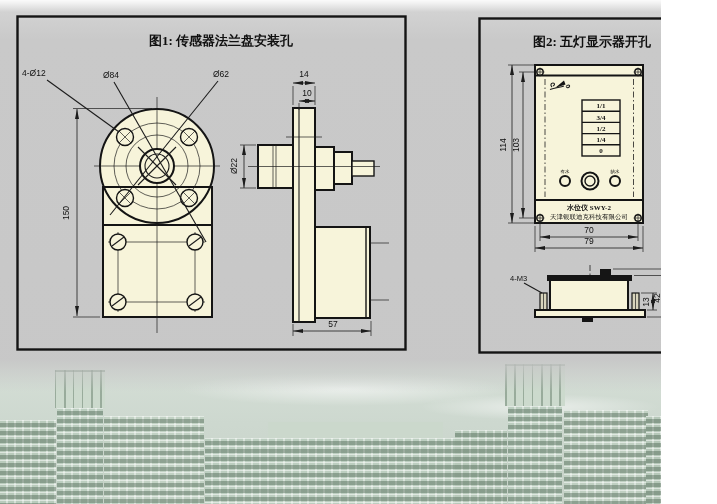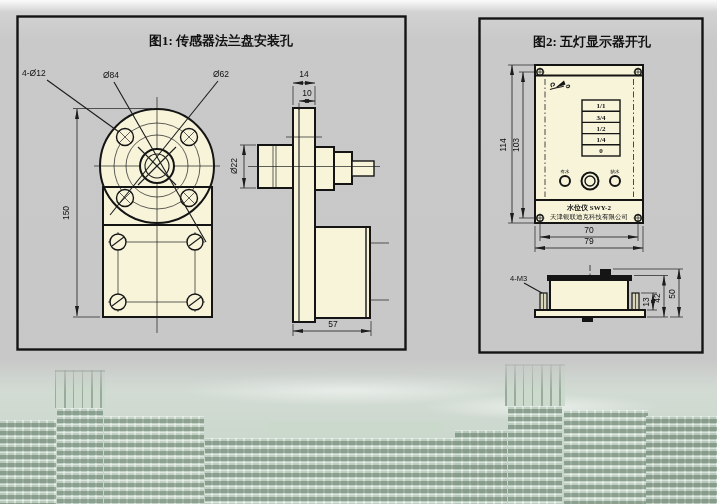--- a/index.html
+++ b/index.html
@@ -1,16 +1,16 @@
 <!DOCTYPE html>
 <html><head>
 <meta charset="utf-8">
 <style>
   html,body{margin:0;padding:0;}
-  .stage{position:relative;width:717px;height:504px;background:linear-gradient(180deg,#d6d6d6 0,#c9c9c9 40px,#c7c7c7 100%);overflow:hidden;font-family:"Liberation Sans",sans-serif;}
+  .stage{position:relative;width:641px;height:504px;background:linear-gradient(180deg,#d6d6d6 0,#c9c9c9 40px,#c7c7c7 100%);overflow:hidden;font-family:"Liberation Sans",sans-serif;padding-left:20px;}
   .topfade{position:absolute;left:0;top:0;width:717px;height:12px;background:linear-gradient(180deg,rgba(255,255,255,.9),rgba(255,255,255,0));}
   svg.panel{position:absolute;}
   
   .frame{fill:none;stroke:#141414;stroke-width:2.4;}
   .b{fill:none;stroke:#141414;stroke-width:2;}
   .b1{fill:none;stroke:#141414;stroke-width:1.4;}
   .bf{fill:#f7f4da;stroke:#141414;stroke-width:2;}
   .bf1{fill:#f7f4da;stroke:#141414;stroke-width:1.4;}
   .t{fill:none;stroke:#1c1c1c;stroke-width:.7;}
   .t1{fill:none;stroke:#1c1c1c;stroke-width:1.1;}

